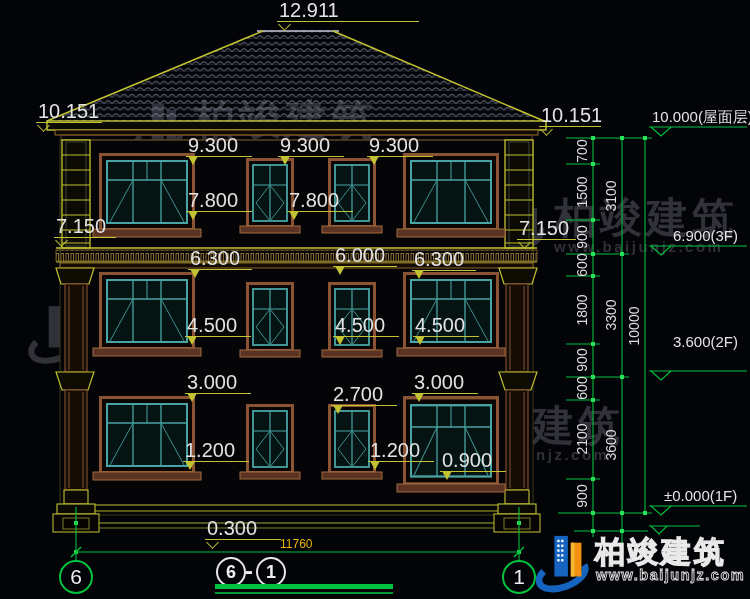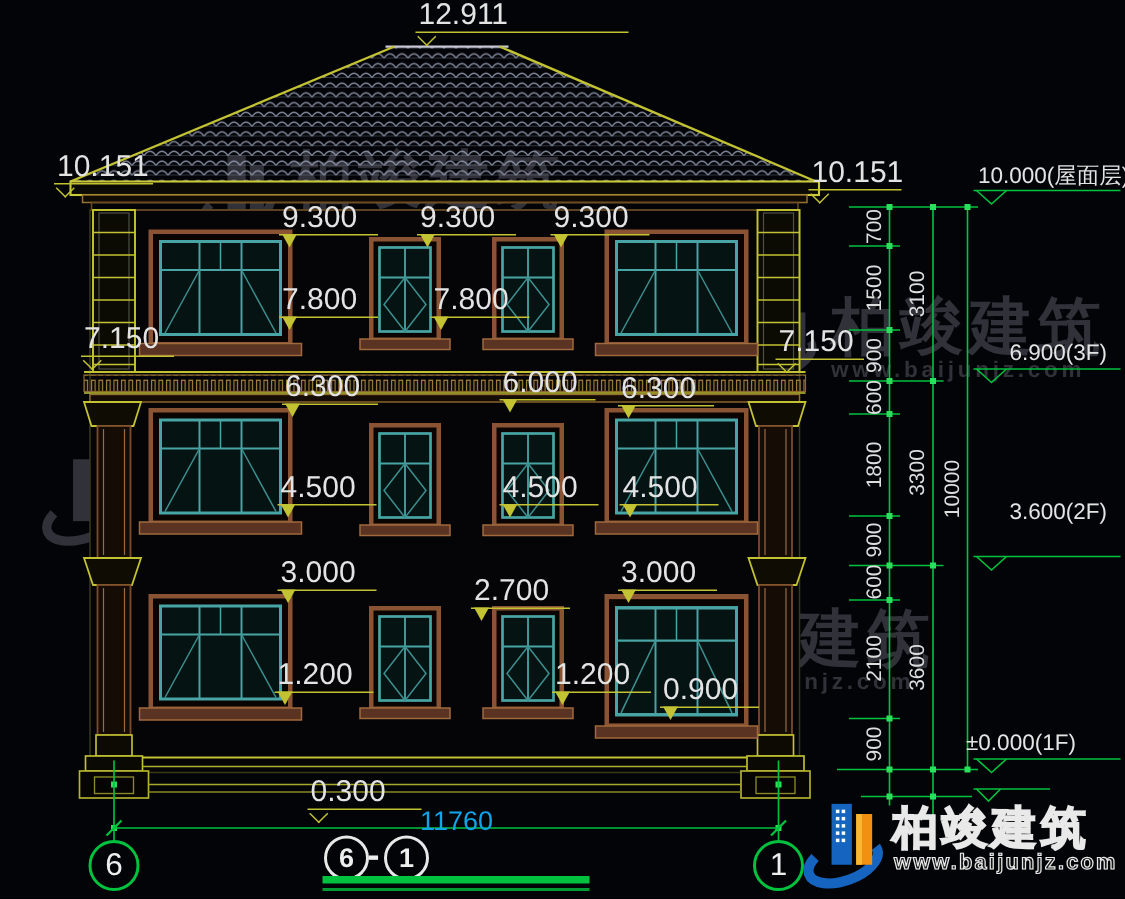--- a/index.html
+++ b/index.html
@@ -10,21 +10,21 @@
   .dim{position:absolute;color:#e3e3e3;font-size:20px;line-height:19px;
        border-bottom:1.5px solid #c2c232;padding:0 2px 1px 2px;white-space:nowrap;}
   .dim.tri::after{content:"";position:absolute;left:2px;bottom:-9px;width:0;height:0;
        border-left:5px solid transparent;border-right:5px solid transparent;border-top:9px solid #c2c232;}
   .dim.open::after{content:"";position:absolute;left:3px;bottom:-8px;width:8px;height:8px;
        border-left:1.5px solid #c2c232;border-bottom:1.5px solid #c2c232;transform:rotate(-45deg);}
   
   .vdim{position:absolute;color:#dedede;font-size:14px;white-space:nowrap;
         transform:translate(-50%,-50%) rotate(-90deg);}
   .lvl{position:absolute;color:#e3e3e3;font-size:15px;white-space:nowrap;}
-  .plain{position:absolute;color:#0ea5e9;font-size:18px;white-space:nowrap;}
+  .plain{position:absolute;color:#eab308;font-size:12px;white-space:nowrap;}
   
   .bubble{position:absolute;width:30px;height:30px;border:2px solid #00c23e;border-radius:50%;
           color:#eee;font-size:21px;line-height:30px;text-align:center;}
   
   .tcirc{position:absolute;width:26px;height:26px;border:2px solid #e8e8e8;border-radius:50%;
          color:#eee;font-size:18px;line-height:26px;text-align:center;font-weight:bold;}
   .tdash{position:absolute;color:#eee;font-size:24px;font-weight:bold;}
   .tname{position:absolute;color:#f0f0f0;font-size:31px;font-weight:bold;letter-spacing:2px;}
   .tuline{position:absolute;background:#00c23e;}
   
@@ -290,21 +290,21 @@
   <div class="dim tri" style="left:287px;top:191px;width:62px;">7.800</div>
 
   <div class="dim tri" style="left:188px;top:249px;width:60px;">6.300</div>
   <div class="dim tri" style="left:333px;top:246px;width:60px;">6.000</div>
   <div class="dim tri" style="left:412px;top:250px;width:60px;">6.300</div>
   <div class="dim tri" style="left:185px;top:316px;width:62px;">4.500</div>
   <div class="dim tri" style="left:333px;top:316px;width:62px;">4.500</div>
   <div class="dim tri" style="left:413px;top:316px;width:62px;">4.500</div>
 
   <div class="dim tri" style="left:185px;top:373px;width:62px;">3.000</div>
-  <div class="dim tri" style="left:314px;top:385px;width:62px;">2.700</div>
+  <div class="dim tri" style="left:331px;top:385px;width:62px;">2.700</div>
   <div class="dim tri" style="left:412px;top:373px;width:62px;">3.000</div>
   <div class="dim tri" style="left:183px;top:441px;width:62px;">1.200</div>
   <div class="dim tri" style="left:368px;top:441px;width:62px;">1.200</div>
   <div class="dim tri" style="left:440px;top:451px;width:62px;">0.900</div>
   <div class="dim open" style="left:205px;top:477px;width:72px;margin-top:42px;">0.300</div>
 
   <span class="vdim" style="left:582px;top:151px;">700</span>
   <span class="vdim" style="left:582px;top:192px;">1500</span>
   <span class="vdim" style="left:582px;top:237px;">900</span>
   <span class="vdim" style="left:582px;top:265px;">600</span>
@@ -314,21 +314,21 @@
   <span class="vdim" style="left:582px;top:439px;">2100</span>
   <span class="vdim" style="left:582px;top:496px;">900</span>
   <span class="vdim" style="left:611px;top:196px;">3100</span>
   <span class="vdim" style="left:611px;top:315px;">3300</span>
   <span class="vdim" style="left:611px;top:445px;">3600</span>
   <span class="vdim" style="left:634px;top:326px;">10000</span>
 
   <span class="lvl" style="left:652px;top:108px;">10.000(屋面层)</span>
   <span class="lvl" style="left:673px;top:227px;">6.900(3F)</span>
   <span class="lvl" style="left:673px;top:333px;">3.600(2F)</span>
-  <span class="lvl" style="left:644px;top:487px;text-align:right;">±0.000(1F)</span>
+  <span class="lvl" style="left:664px;top:487px;text-align:right;">±0.000(1F)</span>
 
   <span class="plain" style="left:280px;top:537px;">11760</span>
   <div class="bubble" style="left:61px;top:562px;border:none;">6</div>
   <div class="bubble" style="left:504px;top:562px;border:none;">1</div>
 
   <div class="tcirc" style="left:216px;top:557px;">6</div>
   <span class="tdash" style="left:245px;top:557px;">-</span>
   <div class="tcirc" style="left:256px;top:557px;">1</div>
   <div class="tuline" style="left:215px;top:584px;width:178px;height:5px;"></div>
   <div class="tuline" style="left:215px;top:592px;width:178px;height:1.5px;opacity:.8;"></div>

